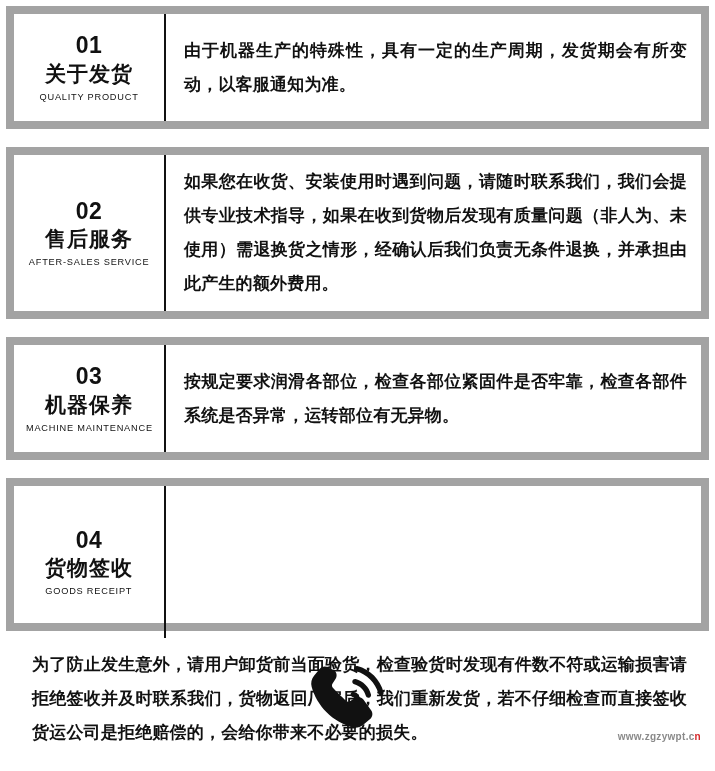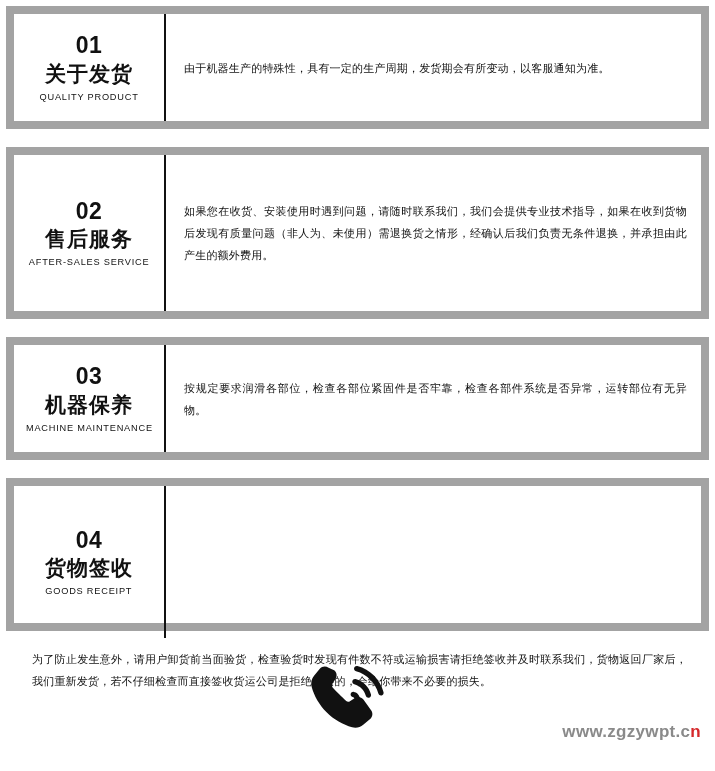--- a/index.html
+++ b/index.html
@@ -65,25 +65,26 @@
     transform: scaleX(0.97);
   }
   .card-right {
     flex: 1 1 auto;
     display: flex;
     align-items: center;
     box-sizing: border-box;
     padding: 10px 14px 10px 18px;
   }
   .body-text {
-    font-size: 11px;
+    font-size: 17px;
     line-height: 2.0;
     color: #111111;
     text-align: justify;
     letter-spacing: 0.2px;
+    font-weight: bold;
   }
   .card-1 { height: 123px; }
   .card-2 { height: 172px; }
   .card-3 { height: 123px; margin-top: 8px; }
   .card-4 { height: 153px; flex-direction: column; }
 
   .contact {
     display: flex;
     align-items: center;
     justify-content: center;
@@ -102,21 +103,21 @@
     font-weight: bold;
     letter-spacing: 4px;
     color: #111111;
     line-height: 1;
   }
   .watermark {
     position: absolute;
     right: 8px;
     bottom: 3px;
     font-family: "Liberation Sans", sans-serif;
-    font-size: 17px;
+    font-size: 10px;
     font-weight: bold;
     letter-spacing: 0.3px;
   }
   .wm-gray { color: #8a8a8a; }
   .wm-red { color: #d5282b; }
 </style>
 </head>
 <body>
 
 <div class="page">

